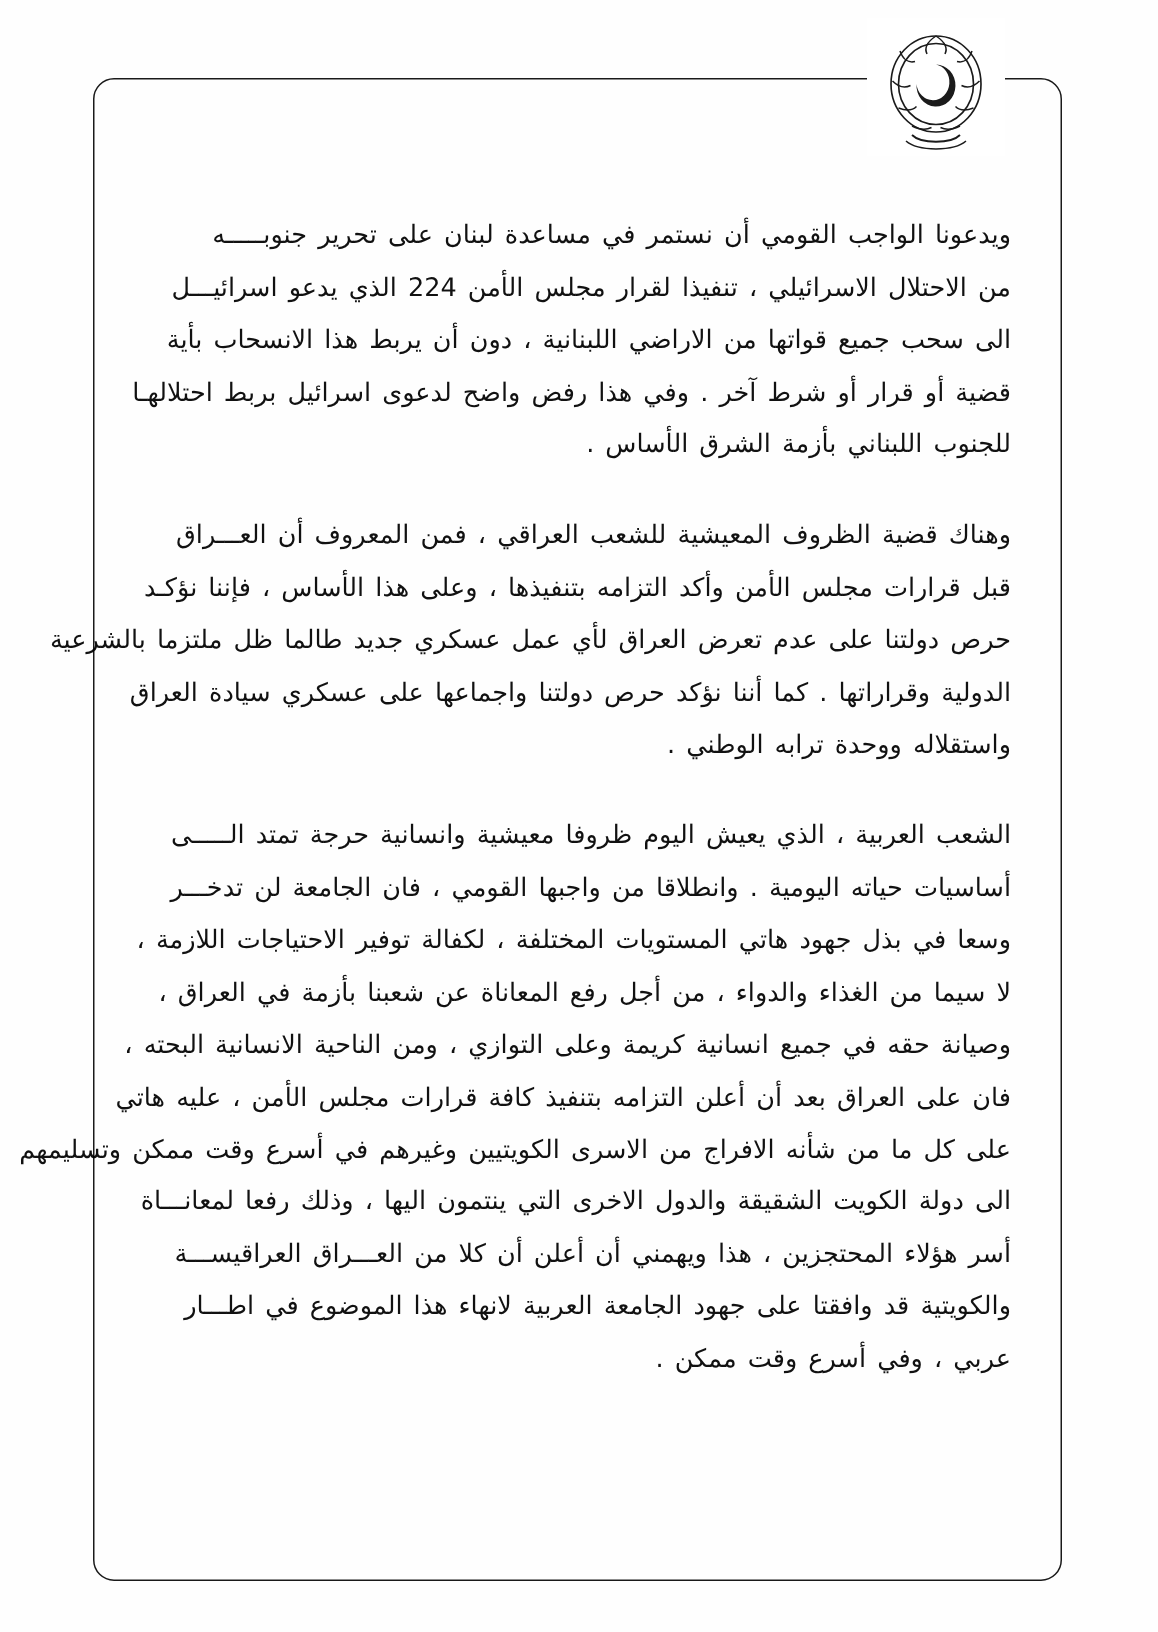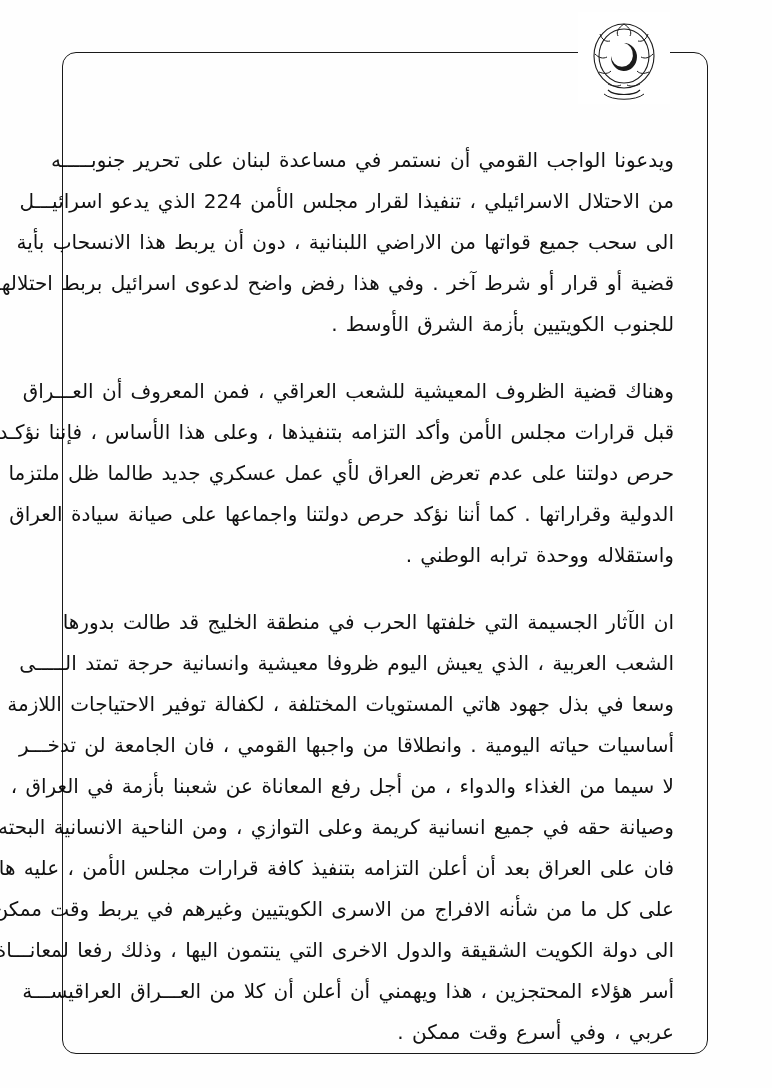--- a/index.html
+++ b/index.html
@@ -45,21 +45,21 @@
     position: absolute;
     left: 104px;
     top: 140px;
     width: 570px;
     direction: rtl;
     text-align: justify;
     color: #101010;
   }
   .para {
     font-family: "DejaVu Sans", sans-serif;
-    font-size: 20px;
+    font-size: 17px;
     line-height: 2.05;
     letter-spacing: 0.2px;
     word-spacing: 2px;
     margin: 0 0 26px 0;
     text-align: justify;
     text-justify: inter-word;
     filter: contrast(115%);
   }
   .para.p1 { width: 100%; }
   .para.p2 { width: 100%; }
@@ -107,39 +107,39 @@
     </svg>
   </div>
 
   <div class="content">
 
     <p class="para p1">
       <span class="ln">ويدعونا الواجب القومي أن نستمر في مساعدة لبنان على تحرير جنوبـــــه</span>
       <span class="ln">من الاحتلال الاسرائيلي ، تنفيذا لقرار مجلس الأمن 224 الذي يدعو اسرائيـــل</span>
       <span class="ln">الى سحب جميع قواتها من الاراضي اللبنانية ، دون أن يربط هذا الانسحاب بأية</span>
       <span class="ln">قضية أو قرار أو شرط آخر . وفي هذا رفض واضح لدعوى اسرائيل بربط احتلالهـا</span>
-      <span class="ln">للجنوب الكويتيين بأزمة الشرق الأوسط .</span>
+      <span class="ln">للجنوب اللبناني بأزمة الشرق الأساس .</span>
     </p>
 
     <p class="para p2">
       <span class="ln">وهناك قضية الظروف المعيشية للشعب العراقي ، فمن المعروف أن العـــراق</span>
       <span class="ln">قبل قرارات مجلس الأمن وأكد التزامه بتنفيذها ، وعلى هذا الأساس ، فإننا نؤكـد</span>
       <span class="ln">حرص دولتنا على عدم تعرض العراق لأي عمل عسكري جديد طالما ظل ملتزما بالشرعية</span>
-      <span class="ln">الدولية وقراراتها . كما أننا نؤكد حرص دولتنا واجماعها على صيانة سيادة العراق</span>
+      <span class="ln">الدولية وقراراتها . كما أننا نؤكد حرص دولتنا واجماعها على عسكري سيادة العراق</span>
       <span class="ln">واستقلاله ووحدة ترابه الوطني .</span>
     </p>
 
     <p class="para p3">
-      <span class="ln">ان الآثار الجسيمة التي خلفتها الحرب في منطقة الخليج قد طالت بدورها</span>
       <span class="ln">الشعب العربية ، الذي يعيش اليوم ظروفا معيشية وانسانية حرجة تمتد الـــــى</span>
+      <span class="ln">أساسيات حياته اليومية . وانطلاقا من واجبها القومي ، فان الجامعة لن تدخـــر</span>
       <span class="ln">وسعا في بذل جهود هاتي المستويات المختلفة ، لكفالة توفير الاحتياجات اللازمة ،</span>
-      <span class="ln">أساسيات حياته اليومية . وانطلاقا من واجبها القومي ، فان الجامعة لن تدخـــر</span>
       <span class="ln">لا سيما من الغذاء والدواء ، من أجل رفع المعاناة عن شعبنا بأزمة في العراق ،</span>
       <span class="ln">وصيانة حقه في جميع انسانية كريمة وعلى التوازي ، ومن الناحية الانسانية البحته ،</span>
       <span class="ln">فان على العراق بعد أن أعلن التزامه بتنفيذ كافة قرارات مجلس الأمن ، عليه هاتي</span>
-      <span class="ln">على كل ما من شأنه الافراج من الاسرى الكويتيين وغيرهم في يربط وقت ممكن وتسليمهم</span>
+      <span class="ln">على كل ما من شأنه الافراج من الاسرى الكويتيين وغيرهم في أسرع وقت ممكن وتسليمهم</span>
       <span class="ln">الى دولة الكويت الشقيقة والدول الاخرى التي ينتمون اليها ، وذلك رفعا لمعانـــاة</span>
       <span class="ln">أسر هؤلاء المحتجزين ، هذا ويهمني أن أعلن أن كلا من العـــراق العراقيســـة</span>
+      <span class="ln">والكويتية قد وافقتا على جهود الجامعة العربية لانهاء هذا الموضوع في اطـــار</span>
       <span class="ln">عربي ، وفي أسرع وقت ممكن .</span>
     </p>
 
   </div>
 </div>
 
 </body></html>

